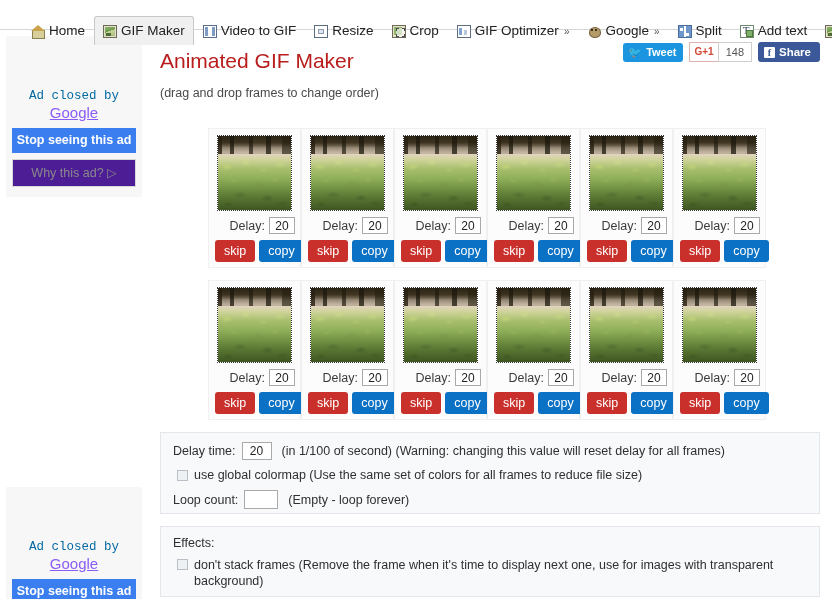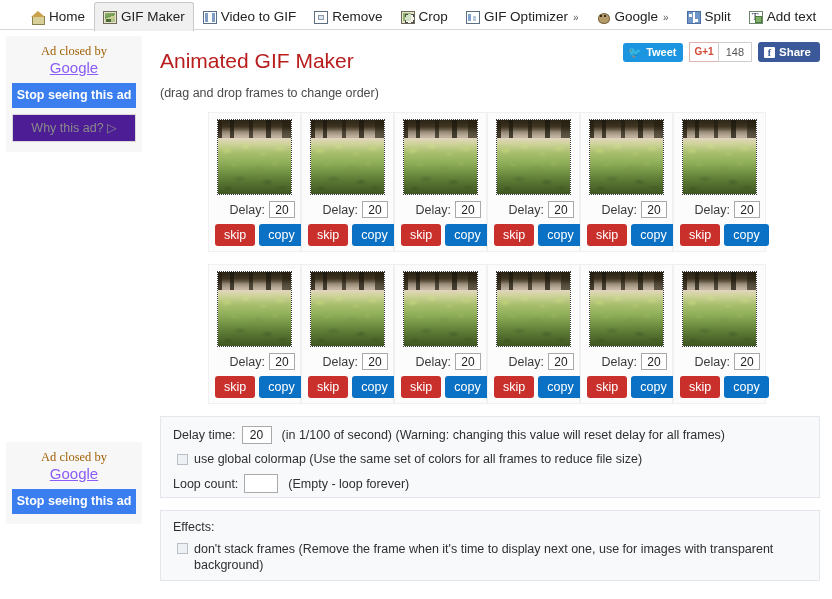--- a/index.html
+++ b/index.html
@@ -26,21 +26,21 @@
     align-items: center;
     gap: 4px;
     padding: 0 8px;
     font-size: 13.5px;
     color: #222222;
     white-space: nowrap;
     cursor: pointer;
     border: 1px solid transparent;
     border-bottom: none;
     position: relative;
-    top: 2px;
+    top: 16px;
   }
   .nav-item.active {
     background: #f0f0f0;
     border-color: #c8c8c8;
     border-radius: 3px 3px 0 0;
   }
   .nav-label { line-height: 1; }
   .nav-chev { font-size: 10px; color: #555; margin-left: 1px; }
 
   
@@ -137,22 +137,23 @@
   }
   .ad-box {
     width: 136px;
     margin: 0 auto;
     background: #f7f7f7;
     text-align: center;
     padding: 8px 6px 10px 6px;
   }
   .ad-box.second { margin-top: 0; }
   .ad-closed-1 {
-    font-size: 12.5px; color: #a16207; line-height: 15px;
-    font-family: Liberation Serif, serif;
+    font-size: 12.5px; color: #0369a1; line-height: 15px;
+    font-family: Liberation Mono, monospace;
+    margin-top: 45px;
   }
   .ad-closed-2 {
     font-size: 15px; color: #8b5cf6; line-height: 18px; margin-bottom: 6px; text-decoration: underline;
   }
   .ad-stop-btn {
     display: block;
     background: #3b7ef0;
     color: #ffffff;
     font-size: 12.5px;
     font-weight: bold;
@@ -234,21 +235,21 @@
     line-height: 14px;
   }
   .fb-f {
     display:inline-block; width:11px; height:11px; background:#fff; color:#3b5998;
     font-size:10px; font-weight:bold; text-align:center; line-height:11px; border-radius:1px;
     font-family:"Liberation Serif", serif;
   }
 
   
   #frames {
-    margin-top: 12px;
+    margin-top: 28px;
     display: flex;
     flex-wrap: wrap;
     padding-left: 48px;
   }
   .frame {
     width: 93px;
     margin: 0 0 12px 0;
     padding: 2px 3px 0 3px;
     background: #fcfcfd;
     border: 1px solid #f0f0f2;
@@ -379,21 +380,21 @@
     <div class="nav-item active">
       <span class="ico ico-img"></span>
       <span class="nav-label">GIF Maker</span>
     </div>
     <div class="nav-item">
       <span class="ico ico-video"></span>
       <span class="nav-label">Video to GIF</span>
     </div>
     <div class="nav-item">
       <span class="ico ico-resize"></span>
-      <span class="nav-label">Remove</span>
+      <span class="nav-label">Resize</span>
     </div>
     <div class="nav-item">
       <span class="ico ico-crop"></span>
       <span class="nav-label">Crop</span>
     </div>
     <div class="nav-item">
       <span class="ico ico-opt"></span>
       <span class="nav-label">GIF Optimizer</span>
       <span class="nav-chev">»</span>
     </div>

